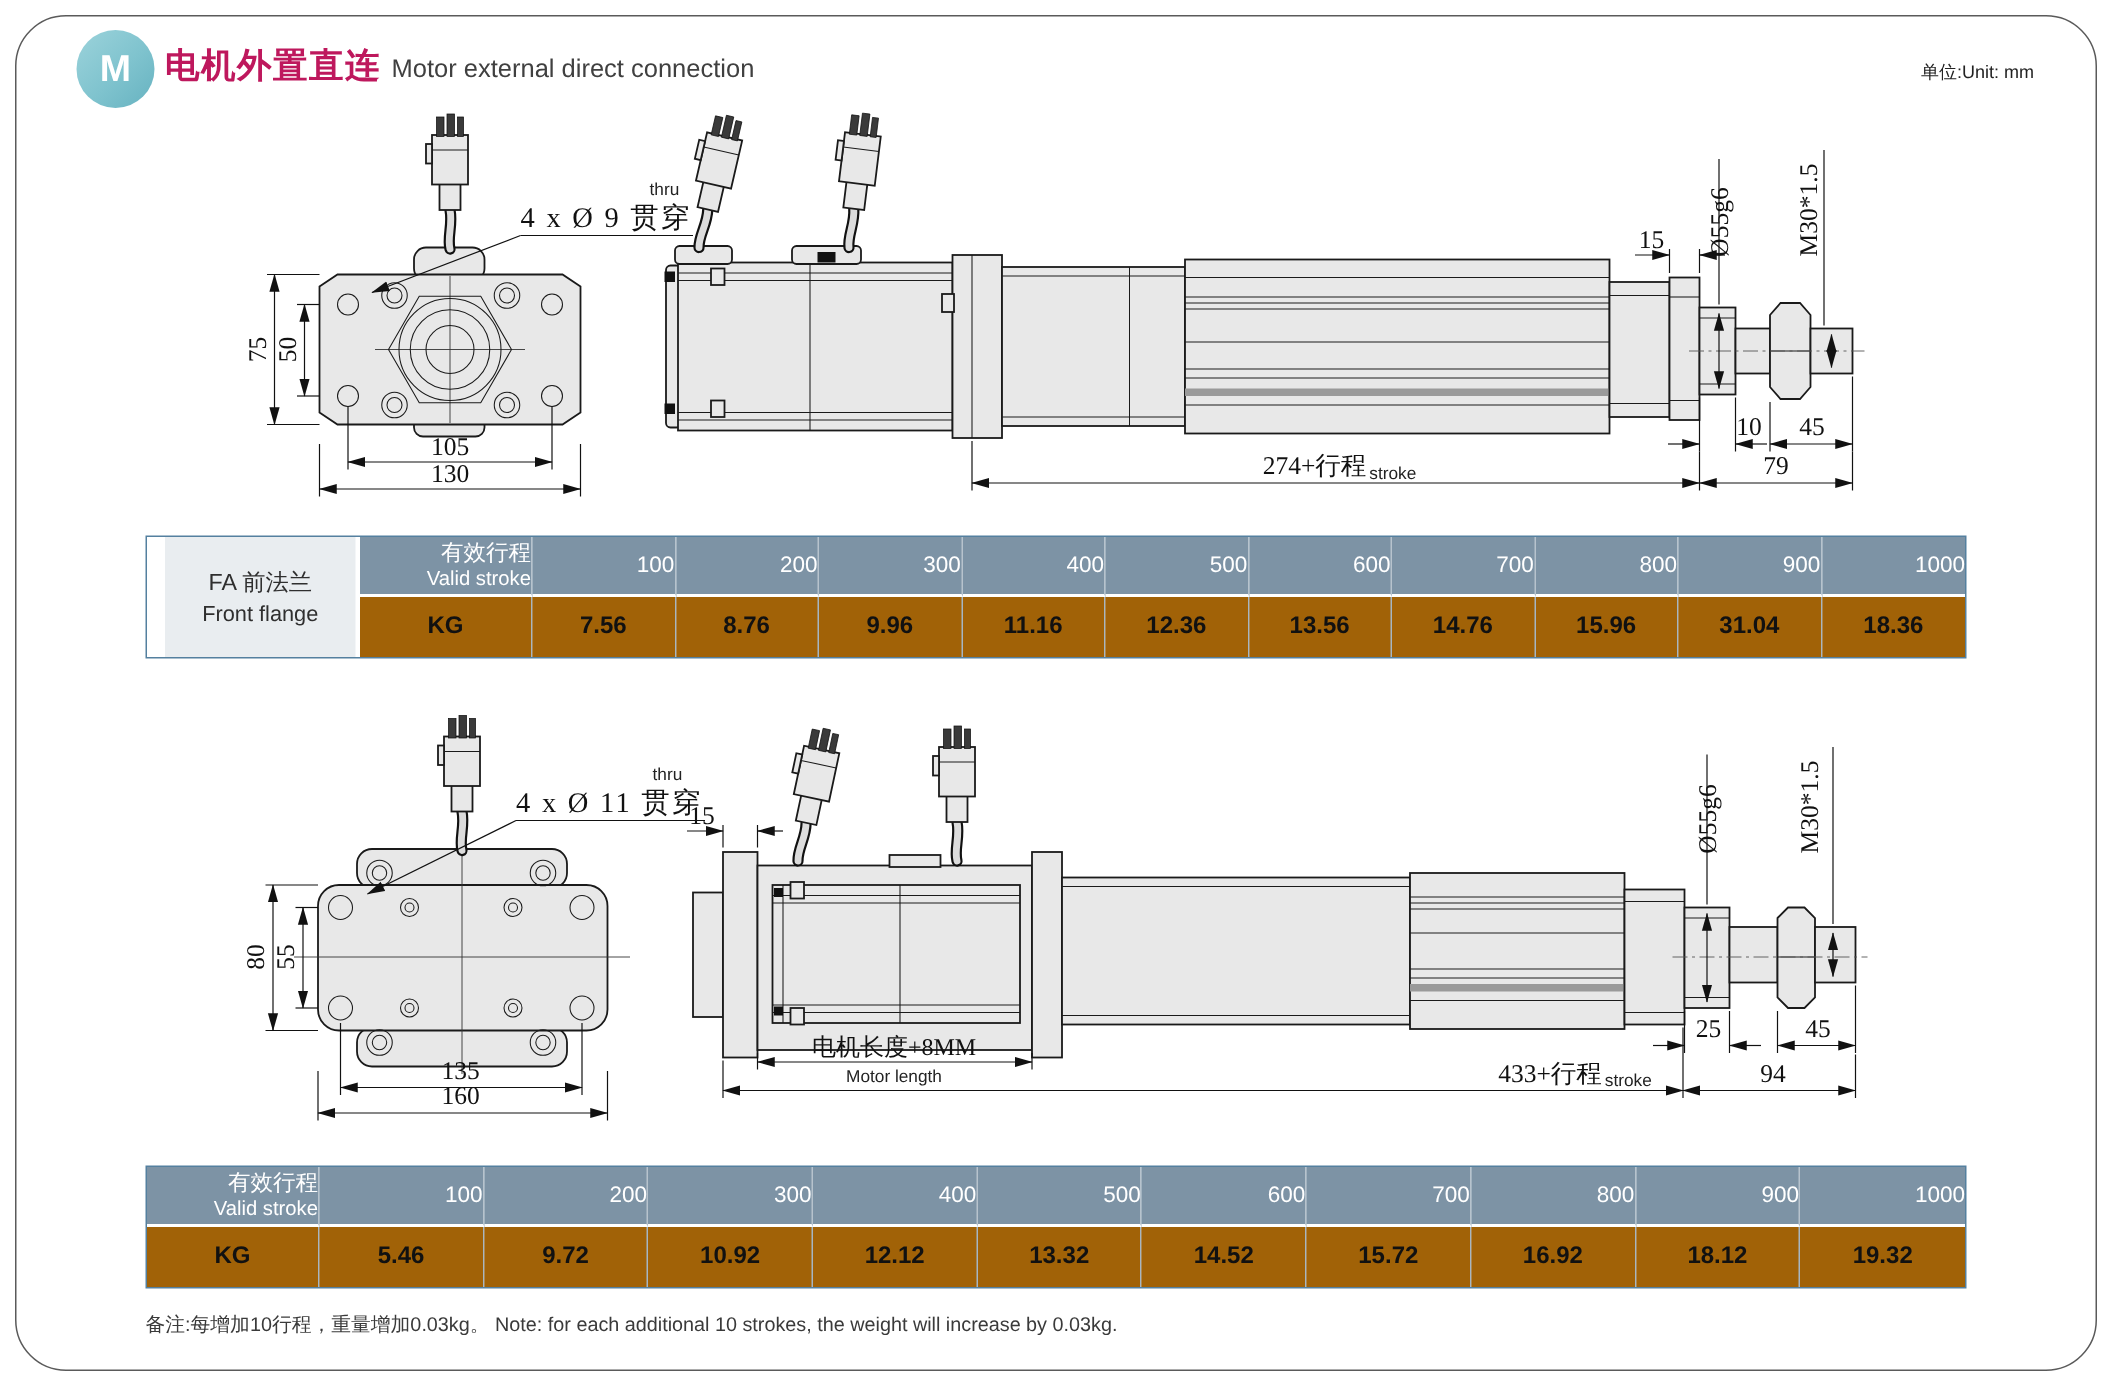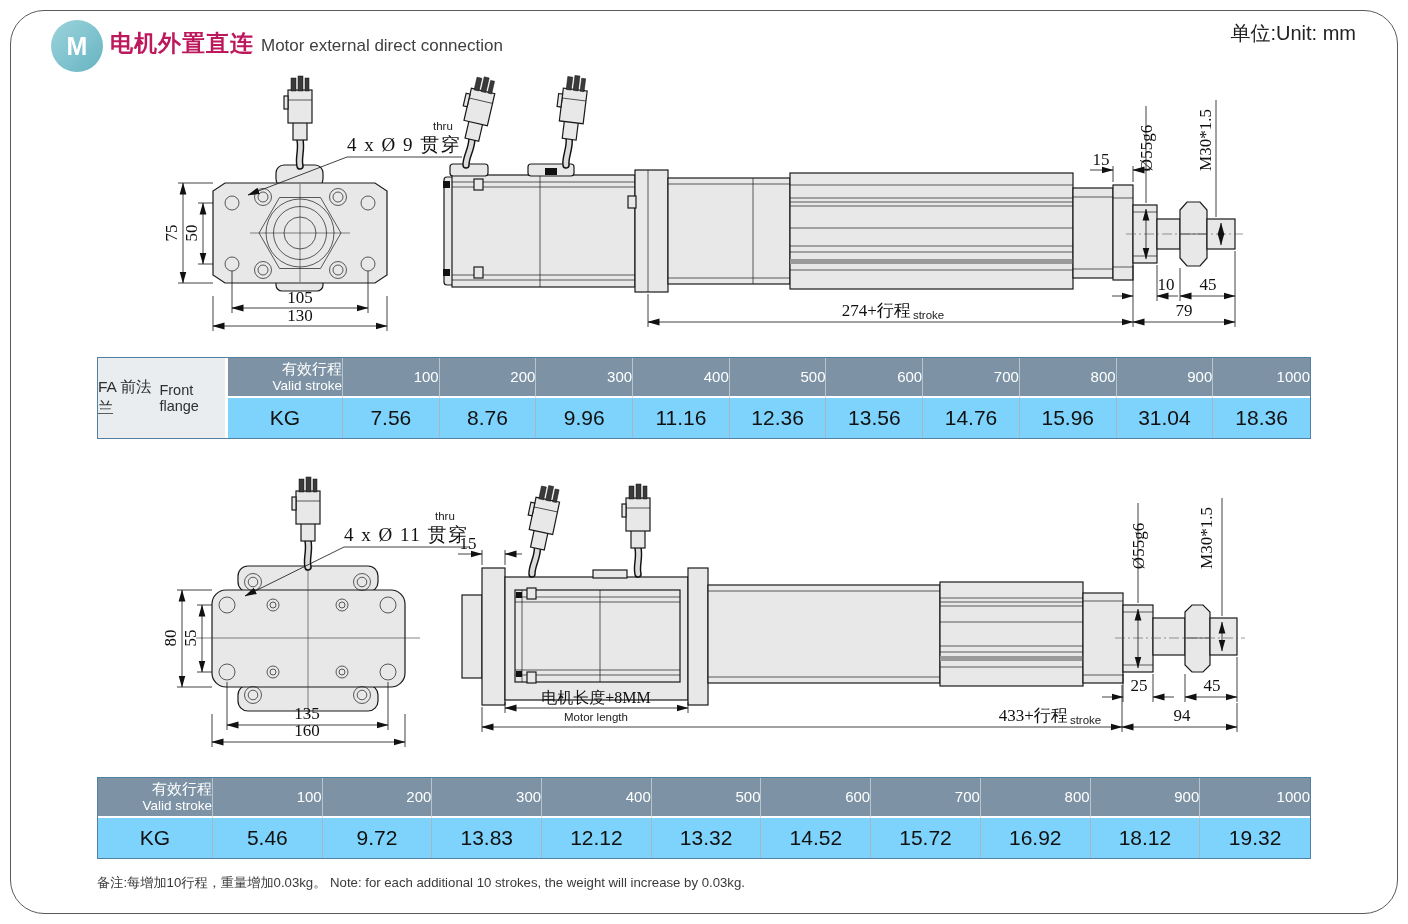--- a/index.html
+++ b/index.html
@@ -7,49 +7,49 @@
         font-family:"Liberation Sans",sans-serif;}
   .frame{position:absolute;inset:10px;border:1px solid #5a5a5a;border-radius:34px;pointer-events:none;}
   
   .badge{position:absolute;left:51px;top:20px;width:52px;height:52px;border-radius:50%;
          background:linear-gradient(135deg,#9cd3db 0%,var(--accent,#7fc3ce) 55%,#66b2c0 100%);
          color:#fff;display:flex;align-items:center;justify-content:center;
          font-size:25px;font-weight:bold;}
   .titlebox{position:absolute;left:110px;top:28px;display:flex;align-items:baseline;gap:7px;}
   .title-zh{font-size:23px;font-weight:bold;color:#be185d;letter-spacing:1px;}
   .title-en{font-size:17px;color:#404040;}
-  .unit{position:absolute;right:52px;top:20px;font-size:20px;color:#222;}
+  .unit{position:absolute;right:52px;top:40px;font-size:12px;color:#222;}
   
   svg{position:absolute;left:0;}
   .s{stroke:#1a1a1a;fill:#e8e8e8;stroke-width:1.2;}
   .ln{stroke:#1a1a1a;stroke-width:.7;fill:none;}
   .dl{stroke:#111;stroke-width:.8;fill:none;}
   .cl{stroke:#555;stroke-width:.6;fill:none;stroke-dasharray:10 3 2 3;}
   .xh{stroke:#333;stroke-width:.6;fill:none;}
   .dk{fill:#111;stroke:none;}
   .gb{fill:#9a9a9a;stroke:none;}
   text.dim{font-family:"Liberation Serif",serif;font-size:17px;fill:#111;}
   text.note{font-family:"Liberation Serif",serif;font-size:19px;fill:#111;letter-spacing:1.5px;}
   text.dimS,tspan.dimS{font-family:"Liberation Sans",sans-serif;font-size:11.5px;fill:#222;letter-spacing:0;}
   tspan.zh{font-family:"Liberation Serif",serif;font-size:17px;fill:#111;}
   
   .spec-table{position:absolute;left:97px;width:1214px;height:82px;display:flex;
               border:1.5px solid var(--table_border,#54809f);box-sizing:border-box;background:#fff;}
   .t-label{width:127px;background:var(--label_bg,#e9edf0);border-right:3px solid #fff;
-           display:flex;flex-direction:row;justify-content:center;align-items:center;
-           font-size:15.5px;color:#2f2f2f;gap:3px;}
+           display:flex;flex-direction:column;justify-content:center;align-items:center;
+           font-size:15.5px;color:#2f2f2f;gap:3px;margin-left:12px;}
   .t-label .en{font-size:14.5px;}
   .t-grid{flex:1;display:grid;grid-template-columns:115px repeat(10,1fr);grid-template-rows:1fr 1fr;}
   .th{background:var(--table_header,#7d93a5);color:#fff;display:flex;flex-direction:column;
       align-items:flex-end;justify-content:center;font-size:15px;line-height:1.2;
       border-right:1px solid rgba(255,255,255,.45);border-bottom:2.5px solid #fff;}
   .th .en2{font-size:13.5px;}
   .th.last,.td.last{border-right:none;}
-  .td{background:#7dd3fc;color:#111;display:flex;align-items:center;justify-content:center;
-      font-size:21px;border-right:1px solid #a6b6c3;}
+  .td{background:#a16207;color:#111;display:flex;align-items:center;justify-content:center;
+      font-size:16px;border-right:1px solid #a6b6c3;font-weight:bold;}
   .note-line{position:absolute;left:97px;top:874px;font-size:13.2px;color:#3a3a3a;}
 </style>
 </head>
 <body>
 
 <div id="page">
   <div class="frame"></div>
 
   <div class="badge">M</div>
   <div class="titlebox">
@@ -415,21 +415,21 @@
       <div class="th">400</div>
       <div class="th">500</div>
       <div class="th">600</div>
       <div class="th">700</div>
       <div class="th">800</div>
       <div class="th">900</div>
       <div class="th last">1000</div>
       <div class="td">KG</div>
       <div class="td">5.46</div>
       <div class="td">9.72</div>
-      <div class="td">13.83</div>
+      <div class="td">10.92</div>
       <div class="td">12.12</div>
       <div class="td">13.32</div>
       <div class="td">14.52</div>
       <div class="td">15.72</div>
       <div class="td">16.92</div>
       <div class="td">18.12</div>
       <div class="td last">19.32</div>
     </div>
   </div>
 

